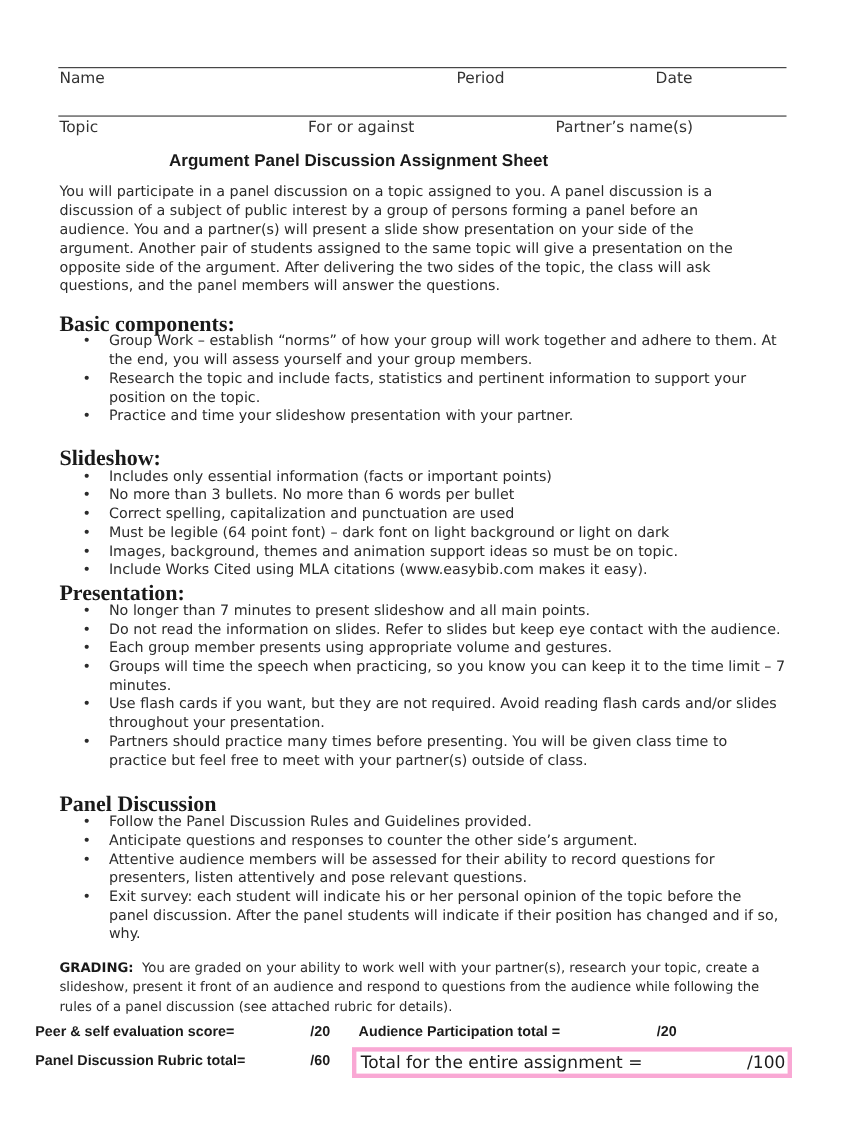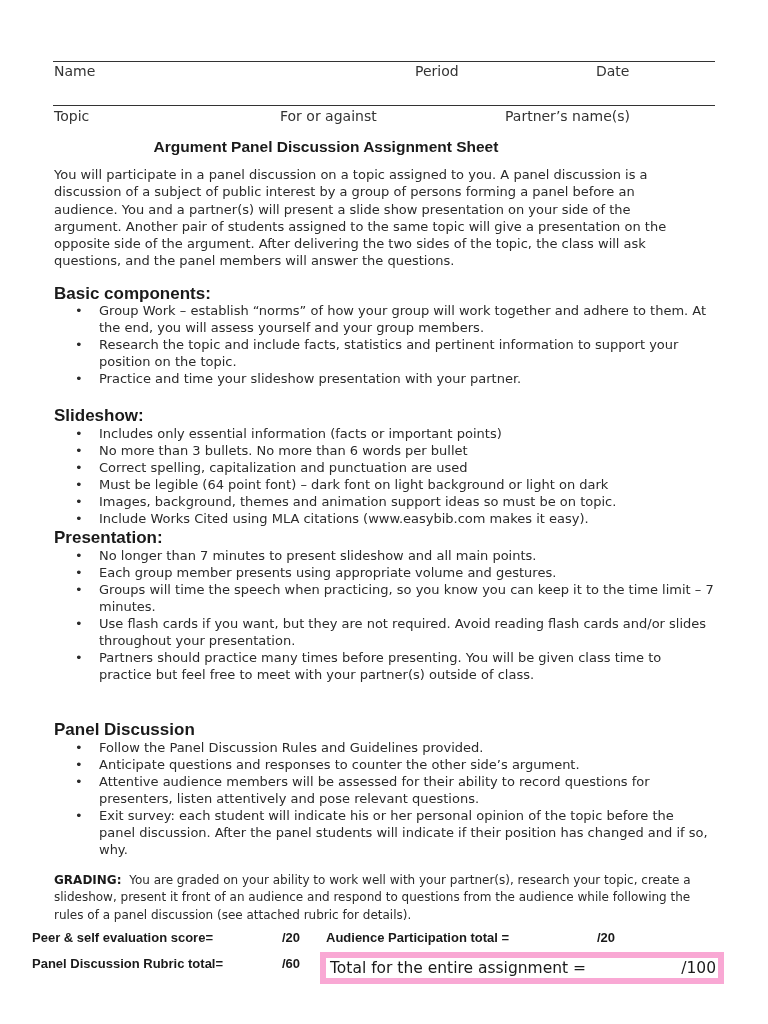--- a/index.html
+++ b/index.html
@@ -3,31 +3,31 @@
 <meta charset="utf-8">
 <style>
   html, body { margin: 0; padding: 0; background: #ffffff; }
   body { width: 768px; height: 1024px; position: relative; overflow: hidden;
          font-family: "DejaVu Sans", sans-serif; color: #262626; }
   .rule { position: absolute; left: 53px; width: 662px; height: 0; border-top: 1.5px solid #333; }
   .hdr-label { position: absolute; font-size: 14px; color: #333; }
   .title { position: absolute; left: 0; width: 652px; top: 138px; text-align: center;
            font-family: "Liberation Sans", sans-serif; font-weight: bold; font-size: 15.5px; color: #1a1a1a; }
   .para { position: absolute; left: 54px; width: 665px; font-size: 13px; line-height: 17.3px; color: #2b2b2b; }
-  .section-h { position: absolute; left: 54px; font-family: Liberation Sans, sans-serif;
-               font-weight: bold; font-size: 17px; color: #1a1a1a; }
+  .section-h { position: absolute; left: 54px; font-family: Liberation Serif, serif;
+               font-weight: bold; font-size: 20px; color: #1a1a1a; }
   ul.blist { position: absolute; left: 54px; width: 660px; margin: 0; padding: 0; list-style: none;
              font-size: 13px; line-height: 17px; color: #2b2b2b; }
   ul.blist li { position: relative; padding-left: 45px; }
   ul.blist li::before { content: "\2022"; position: absolute; left: 21px; top: 0; }
   .grading { position: absolute; left: 54px; top: 872px; width: 665px; font-size: 12px; line-height: 17.3px; color: #2b2b2b; }
   .grading b { color: #1a1a1a; }
   .score { position: absolute; font-family: "Liberation Sans", sans-serif; font-weight: bold; font-size: 13px; color: #1a1a1a; }
   .total-box { position: absolute; left: 320px; top: 952px; width: 392px; height: 20px;
-               border: 6px solid #f9a8d4; font-size: 15.5px; line-height: 20px; color: #1a1a1a; }
+               border: 4px solid #f9a8d4; font-size: 15.5px; line-height: 20px; color: #1a1a1a; }
 </style>
 </head>
 <body>
 
 <div class="rule" style="top:61px;"></div>
 <span class="hdr-label" style="left:54px; top:63px;">Name</span>
 <span class="hdr-label" style="left:415px; top:63px;">Period</span>
 <span class="hdr-label" style="left:596px; top:63px;">Date</span>
 
 <div class="rule" style="top:105px;"></div>
@@ -59,20 +59,21 @@
   <li>No more than 3 bullets. No more than 6 words per bullet</li>
   <li>Correct spelling, capitalization and punctuation are used</li>
   <li>Must be legible (64 point font) – dark font on light background or light on dark</li>
   <li>Images, background, themes and animation support ideas so must be on topic.</li>
   <li>Include Works Cited using MLA citations (www.easybib.com makes it easy).</li>
 </ul>
 
 <div class="section-h" style="top:528px;">Presentation:</div>
 <ul class="blist" style="top:547px;">
   <li>No longer than 7 minutes to present slideshow and all main points.</li>
+  <li>Do not read the information on slides. Refer to slides but keep eye contact with the audience.</li>
   <li>Each group member presents using appropriate volume and gestures.</li>
   <li>Groups will time the speech when practicing, so you know you can keep it to the time limit – 7 minutes.</li>
   <li>Use flash cards if you want, but they are not required. Avoid reading flash cards and/or slides throughout your presentation.</li>
   <li>Partners should practice many times before presenting. You will be given class time to practice but feel free to meet with your partner(s) outside of class.</li>
 </ul>
 
 <div class="section-h" style="top:720px;">Panel Discussion</div>
 <ul class="blist" style="top:739px;">
   <li>Follow the Panel Discussion Rules and Guidelines provided.</li>
   <li>Anticipate questions and responses to counter the other side’s argument.</li>

